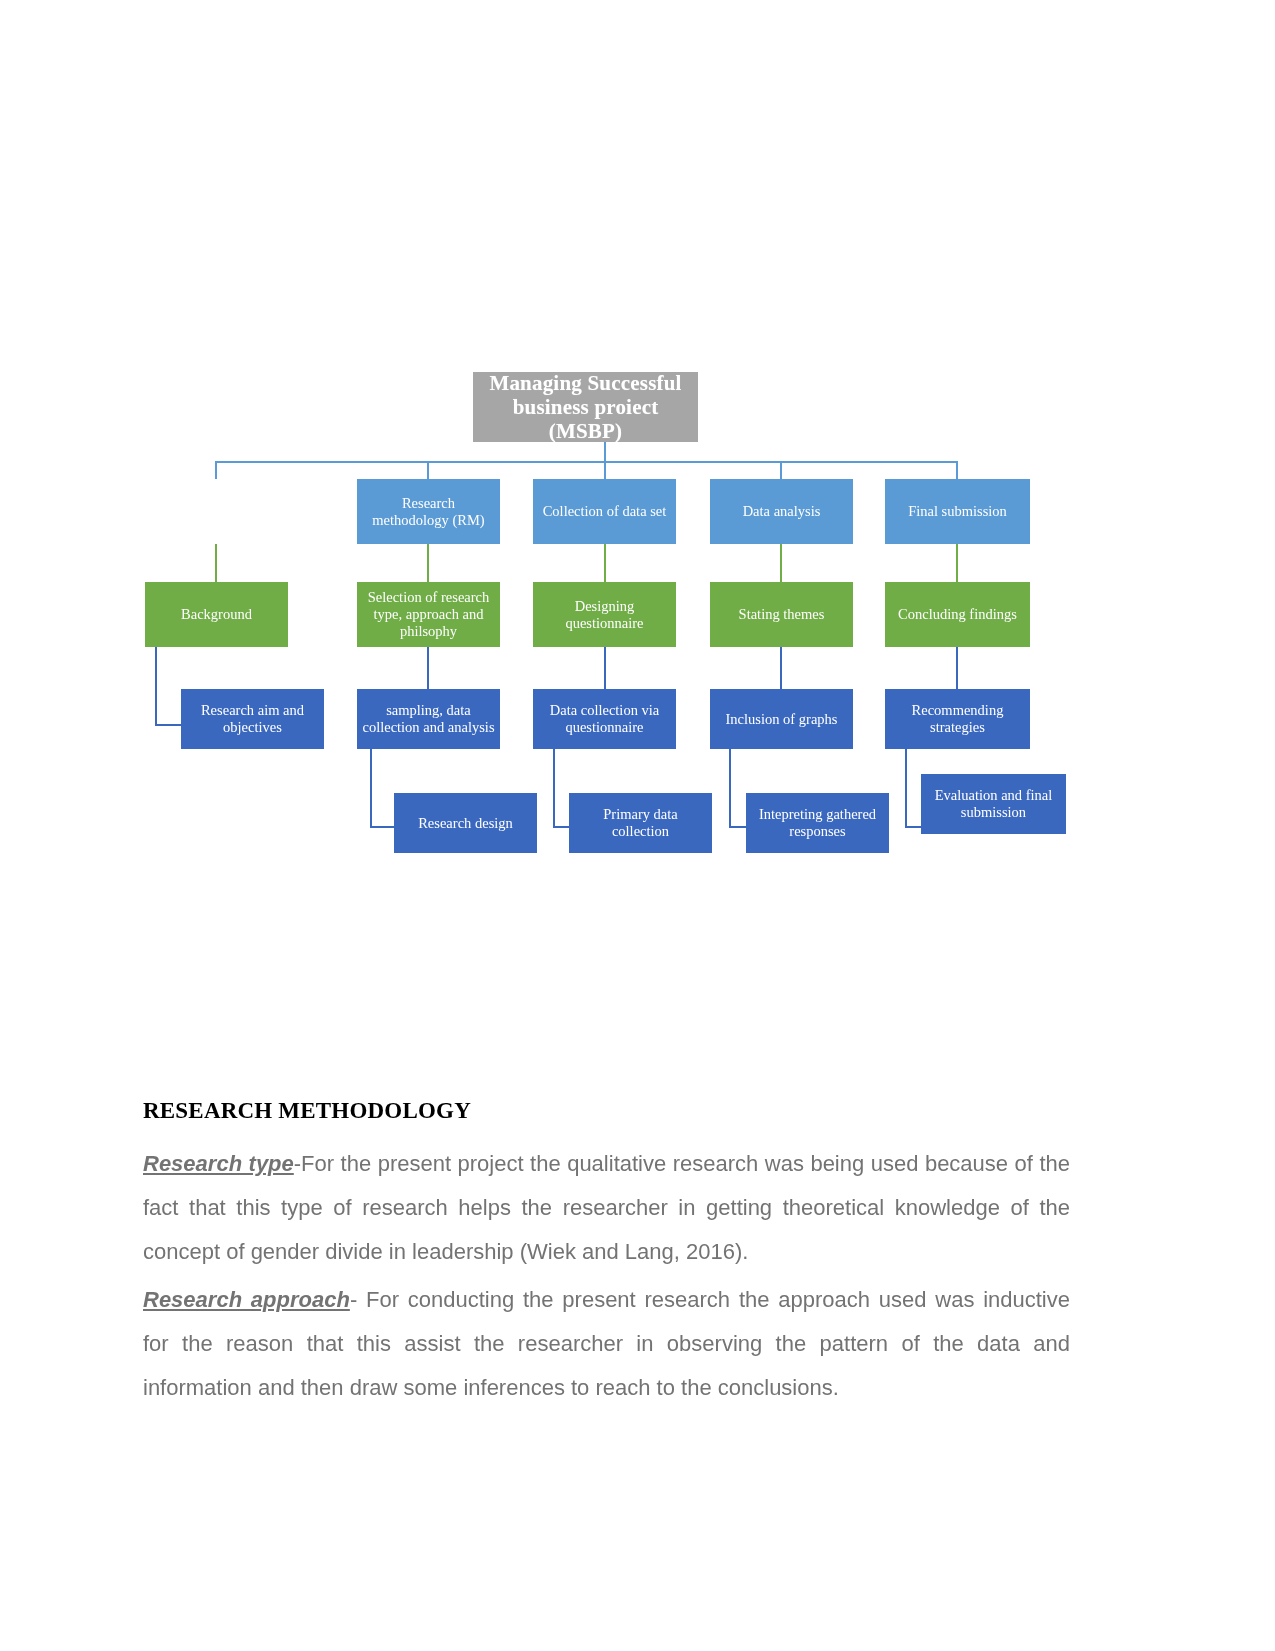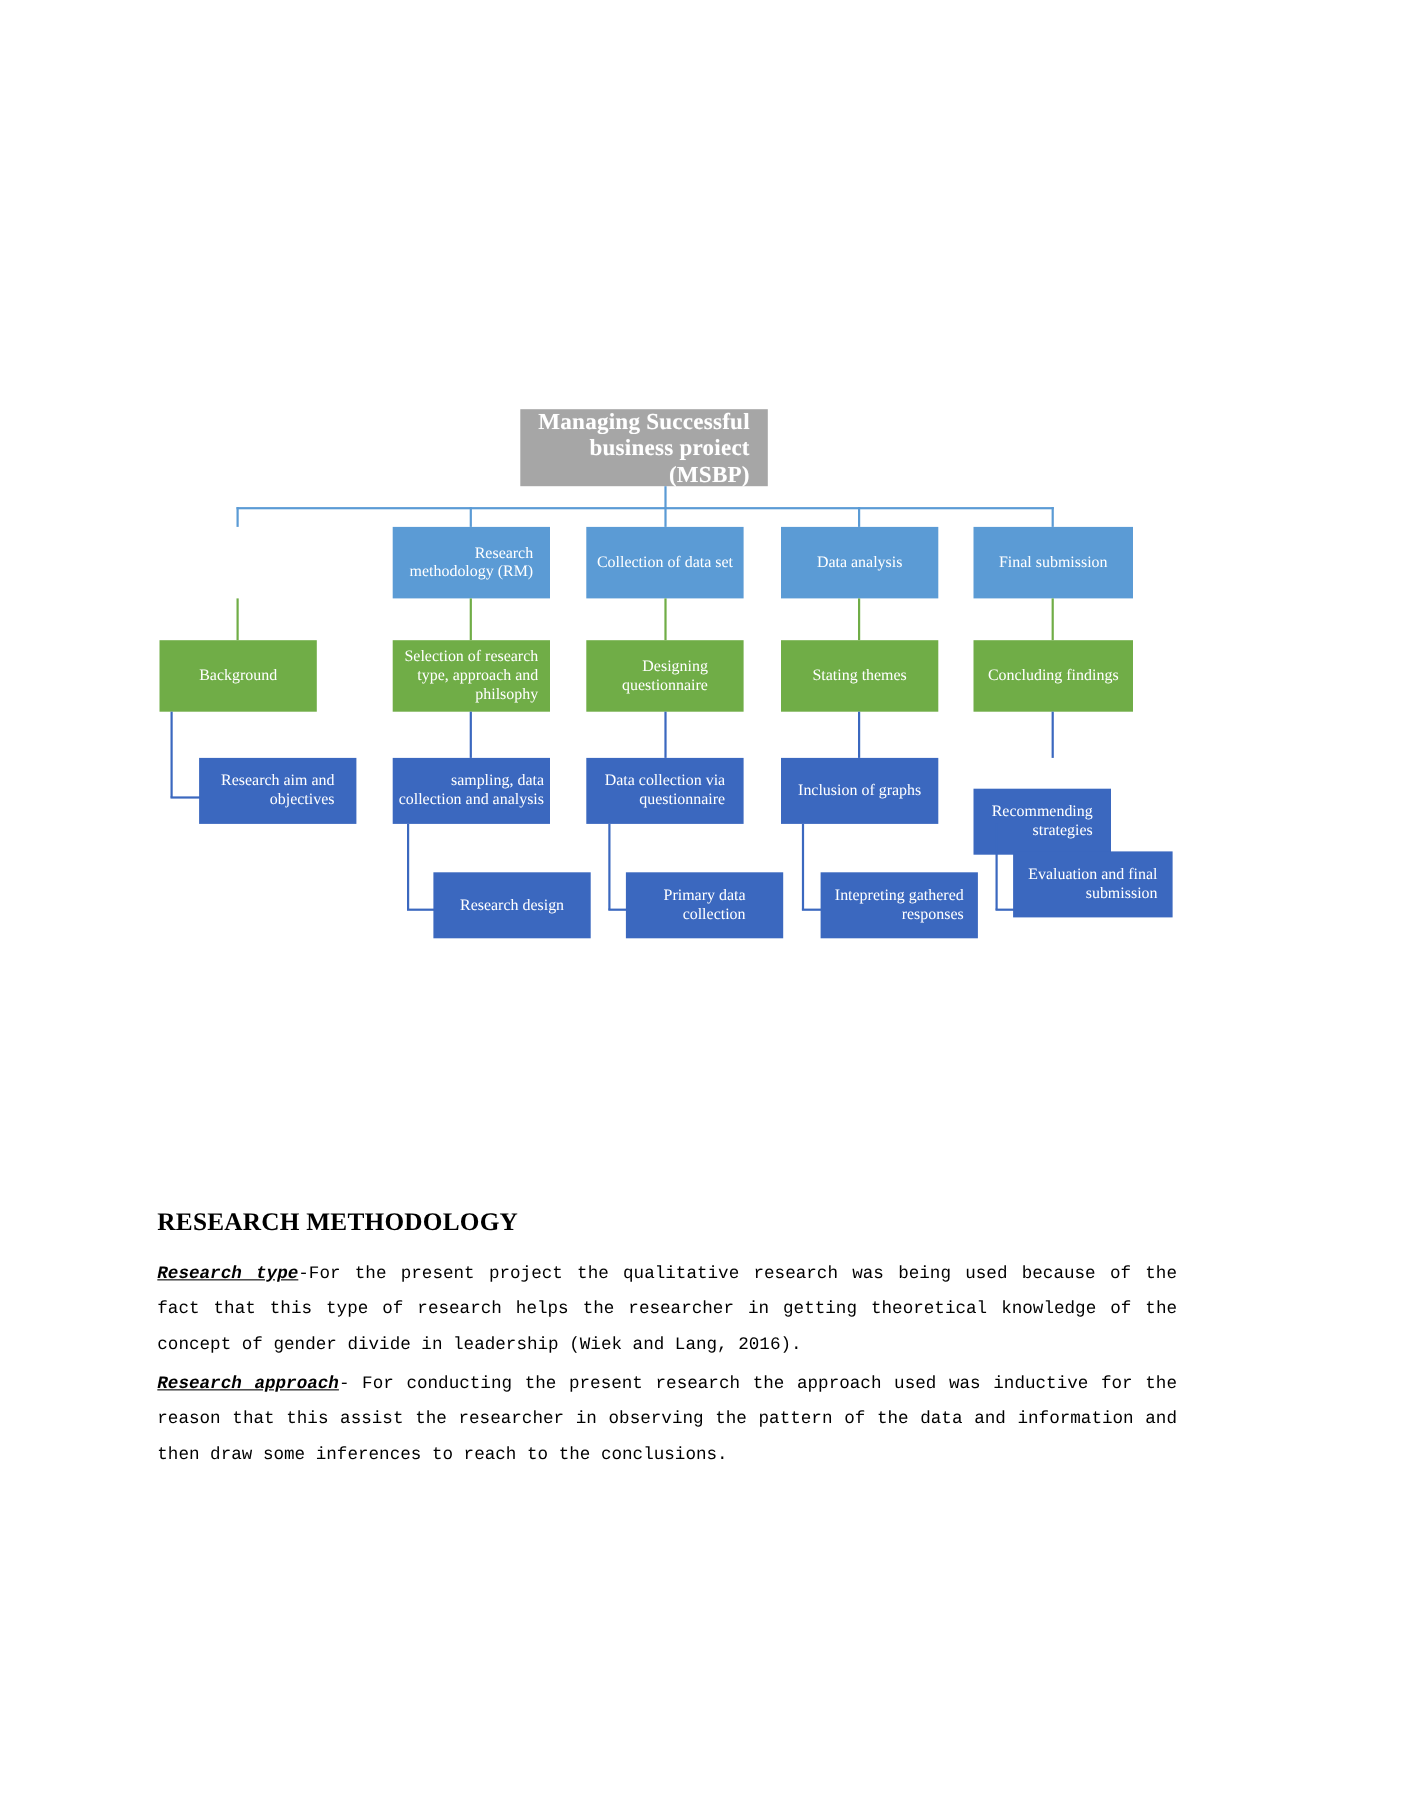--- a/index.html
+++ b/index.html
@@ -25,21 +25,21 @@
     top: 0;
     width: 1275px;
     height: 900px;
   }
   .node {
     position: absolute;
     box-sizing: border-box;
     display: flex;
     align-items: center;
     justify-content: center;
-    text-align: right;
+    text-align: center;
     color: #ffffff;
     font-family: "Liberation Serif", serif;
     line-height: 1.15;
     padding: 2px 4px;
     white-space: pre-line;
   }
   .node.root {
     background: #a6a6a6;
     font-weight: bold;
     font-size: 21px;
@@ -74,23 +74,23 @@
   }
   .heading {
     font-family: "Liberation Serif", serif;
     font-weight: bold;
     font-size: 23px;
     color: #000000;
     margin: 0 0 18px 0;
     letter-spacing: 0.2px;
   }
   p.para {
-    font-family: Liberation Mono, monospace;
-    font-size: 16px;
-    color: #000000;
+    font-family: Liberation Sans, sans-serif;
+    font-size: 22px;
+    color: #737373;
     margin: 0 0 4px 0;
     text-align: justify;
     line-height: 2.0;
   }
   .lead {
     font-weight: bold;
     font-style: italic;
     text-decoration: underline;
   }
 </style>
@@ -158,21 +158,21 @@
 
     <div class="conn blue-dark" style="left:729px; top:749px; width:2px; height:78px;"></div>
     <div class="conn blue-dark" style="left:729px; top:826px; width:18px; height:2px;"></div>
     <div class="node lvl3" style="left:746px; top:793px; width:143px; height:60px;">Intepreting gathered
 responses</div>
 
     <div class="node lvl1" style="left:885px; top:479px; width:145px; height:65px;">Final submission</div>
     <div class="conn green" style="left:956px; top:544px; width:2px; height:38px;"></div>
     <div class="node lvl2" style="left:885px; top:582px; width:145px; height:65px;">Concluding findings</div>
     <div class="conn blue-dark" style="left:956px; top:647px; width:2px; height:42px;"></div>
-    <div class="node lvl3" style="left:885px; top:689px; width:125px; height:60px;margin-top:28px;">Recommending
+    <div class="node lvl3" style="left:885px; top:689px; width:145px; height:60px;">Recommending
 strategies</div>
 
     <div class="conn blue-dark" style="left:905px; top:749px; width:2px; height:78px;"></div>
     <div class="conn blue-dark" style="left:905px; top:826px; width:18px; height:2px;"></div>
     <div class="node lvl3" style="left:921px; top:774px; width:145px; height:60px;">Evaluation and  final
 submission</div>
 
   </div>
 
   <div class="body-text">

